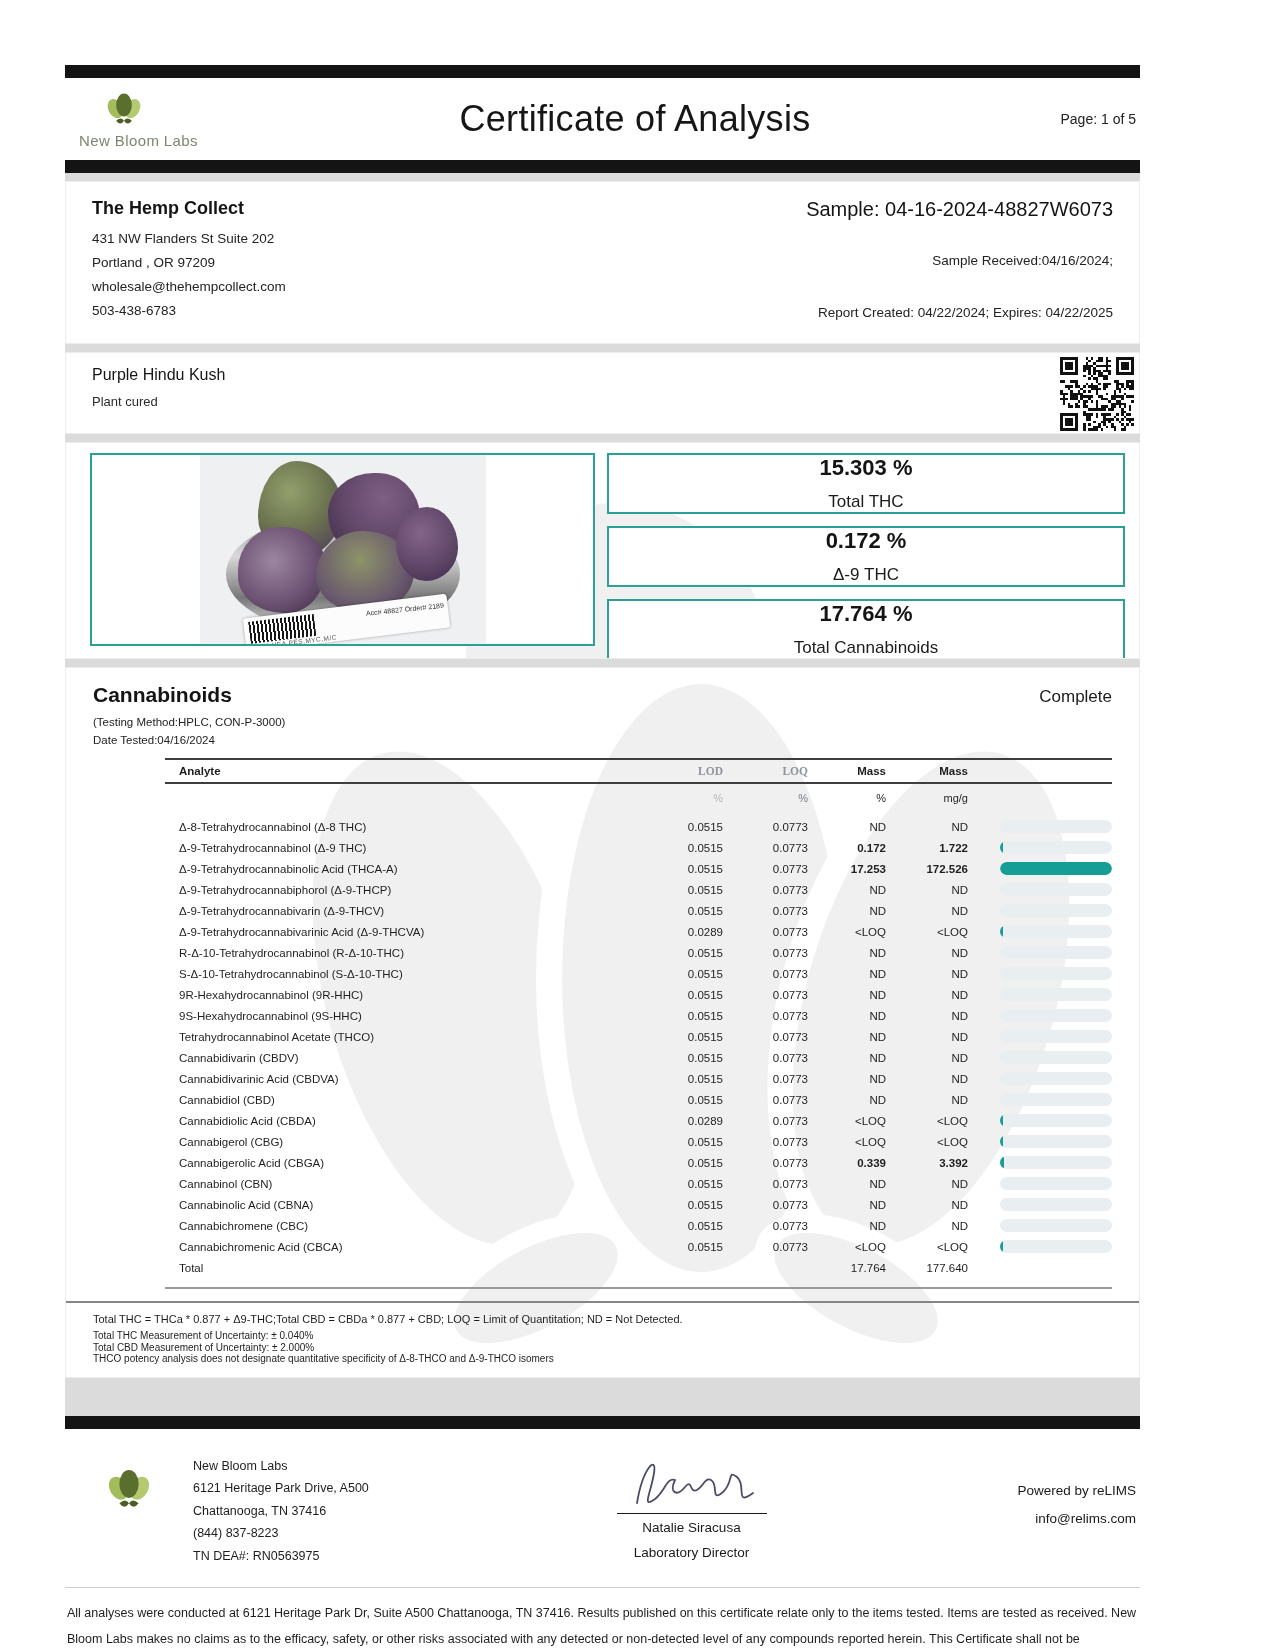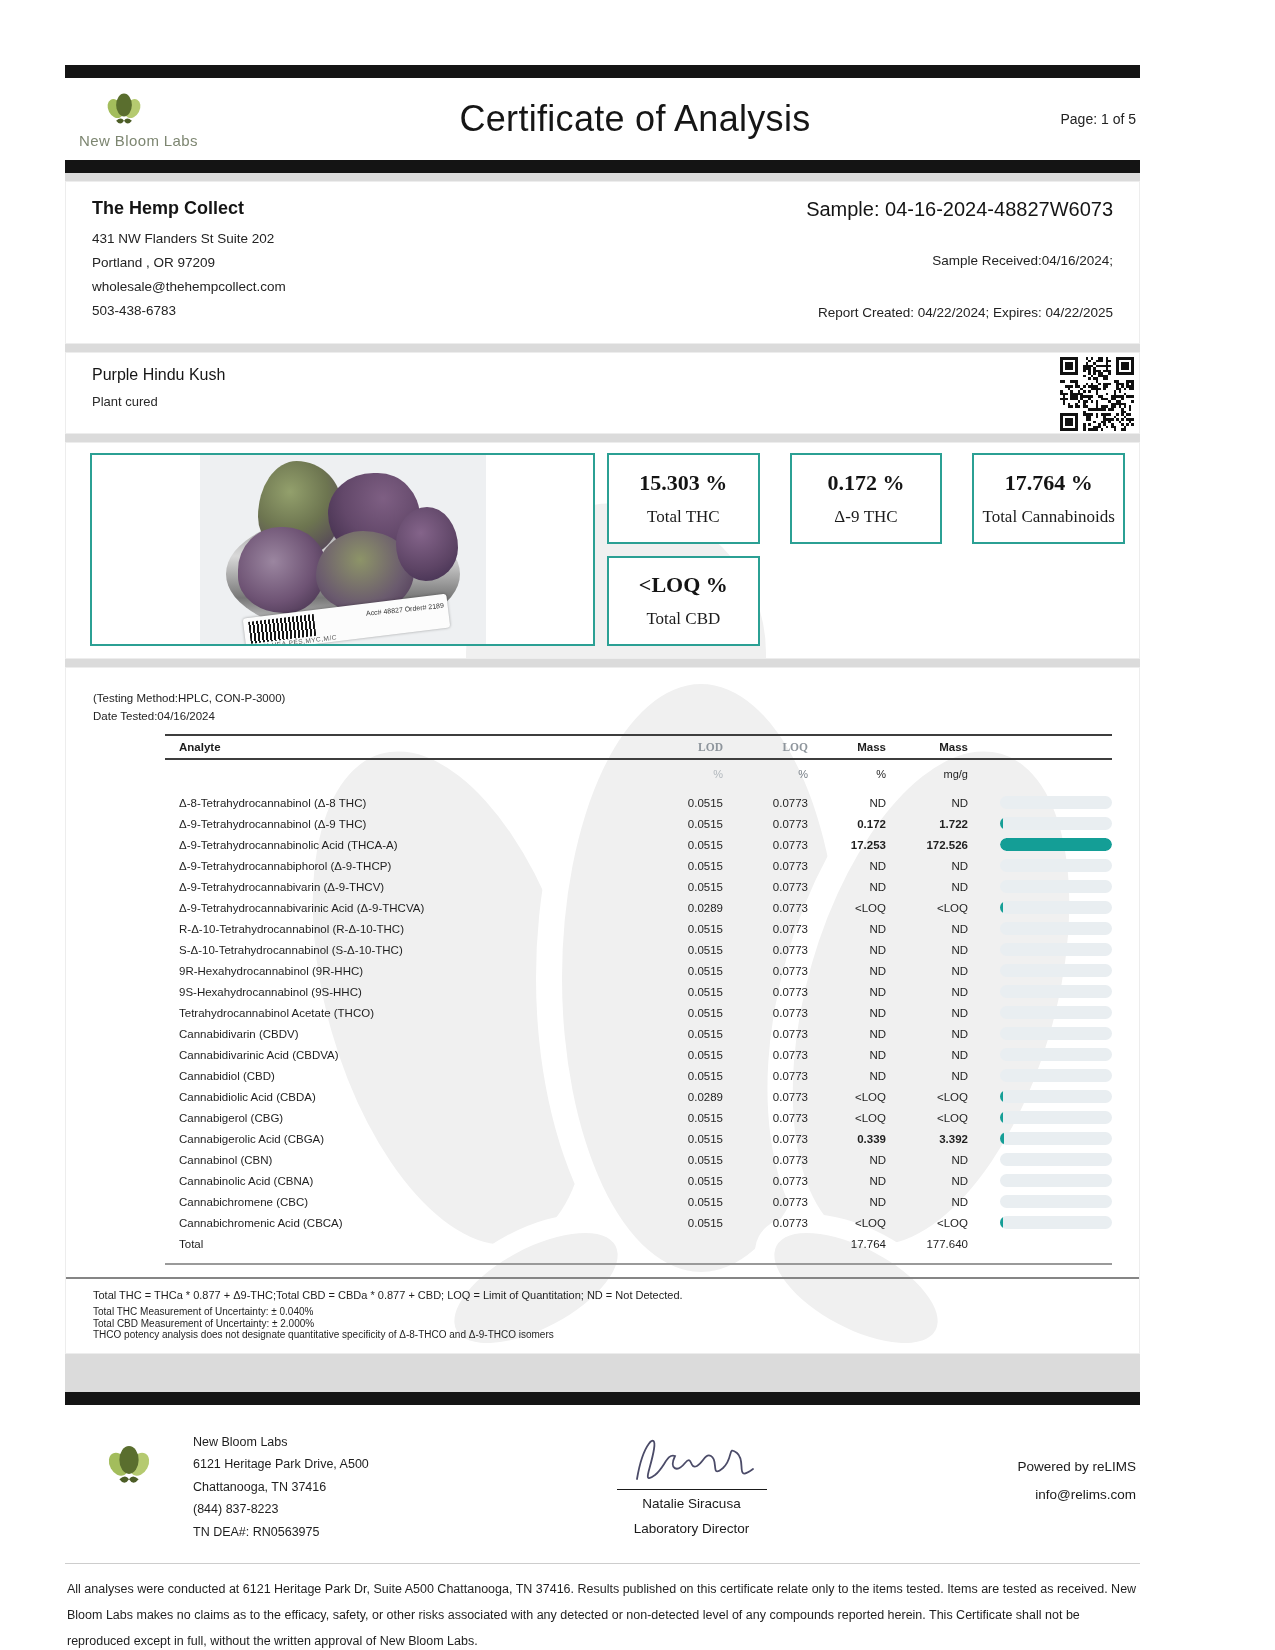--- a/index.html
+++ b/index.html
@@ -56,21 +56,21 @@
   .b4 { left: 116px; top: 76px; width: 98px; height: 82px; border-radius: 48% 52% 50% 50%/55% 50% 50% 45%;
         background: radial-gradient(circle at 45% 35%, #8d9468, #6a5a6e 60%, #513c59 90%); }
   .b5 { left: 196px; top: 52px; width: 62px; height: 74px; border-radius: 50% 50% 52% 48%/50% 55% 45% 50%;
         background: radial-gradient(circle at 40% 35%, #84648a, #5d4465 60%, #443152 90%); }
   .photo-label { position: absolute; bottom: 4px; left: 44px; width: 205px; height: 34px; background: #fcfcfc;
                  transform: rotate(-7deg); border-radius: 3px; box-shadow: 0 0 3px rgba(0,0,0,.35); overflow: hidden; z-index: 2; }
   .barcode { position: absolute; left: 5px; top: 4px; width: 66px; height: 22px;
              background: repeating-linear-gradient(90deg, #161616 0 2px, #fff 2px 4px); }
   .label-text { position: absolute; right: 4px; top: 7px; font-size: 7px; color: #333; transform: rotate(1deg); }
   .label-text2 { position: absolute; left: 8px; bottom: 1px; font-size: 6.5px; color: #555; letter-spacing: .5px; }
-  .result-grid { flex: 1; display: grid; grid-template-columns: 1fr 1fr 1fr; gap: 12px 30px; font-family: Liberation Serif, serif; }
+  .result-grid { flex: 1; display: grid; grid-template-columns: 1fr; gap: 12px 30px; }
   .result-box { border: 2px solid #2ba094; background: #fff; display: flex; flex-direction: column; align-items: center; justify-content: center; gap: 11px; }
   .result-value { font-size: 22px; font-weight: 700; color: #141414; }
   .result-label { font-size: 17px; color: #1b1b1b; }
 
   
   .card-d .card-inner { padding: 15px 27px 12px 27px; }
   .cann-head { display: flex; justify-content: space-between; align-items: baseline; }
   .cann-title { font-size: 21px; font-weight: 600; color: #141414; }
   .cann-status { font-size: 17px; color: #1b1b1b; }
   .cann-method { font-size: 11.5px; margin-top: 9px; color: #232323; }
@@ -496,20 +496,24 @@
       </div>
     </div>
 
     <div class="card card-d">
       <div class="wm wm-petal wm-p1"></div>
       <div class="wm wm-petal wm-p2"></div>
       <div class="wm wm-petal wm-p3"></div>
       <div class="wm wm-l1"></div>
       <div class="wm wm-l2"></div>
       <div class="card-inner">
+        <div class="cann-head">
+          <div class="cann-title">Cannabinoids</div>
+          <div class="cann-status">Complete</div>
+        </div>
         <div class="cann-method">(Testing Method:HPLC, CON-P-3000)</div>
         <div class="cann-date">Date Tested:04/16/2024</div>
 
         <div class="tbl">
           <div class="trow tbl-hdr">
             <div class="c-an">Analyte</div>
             <div class="c-lod">LOD</div>
             <div class="c-loq">LOQ</div>
             <div class="c-m1">Mass</div>
             <div class="c-m2">Mass</div>

